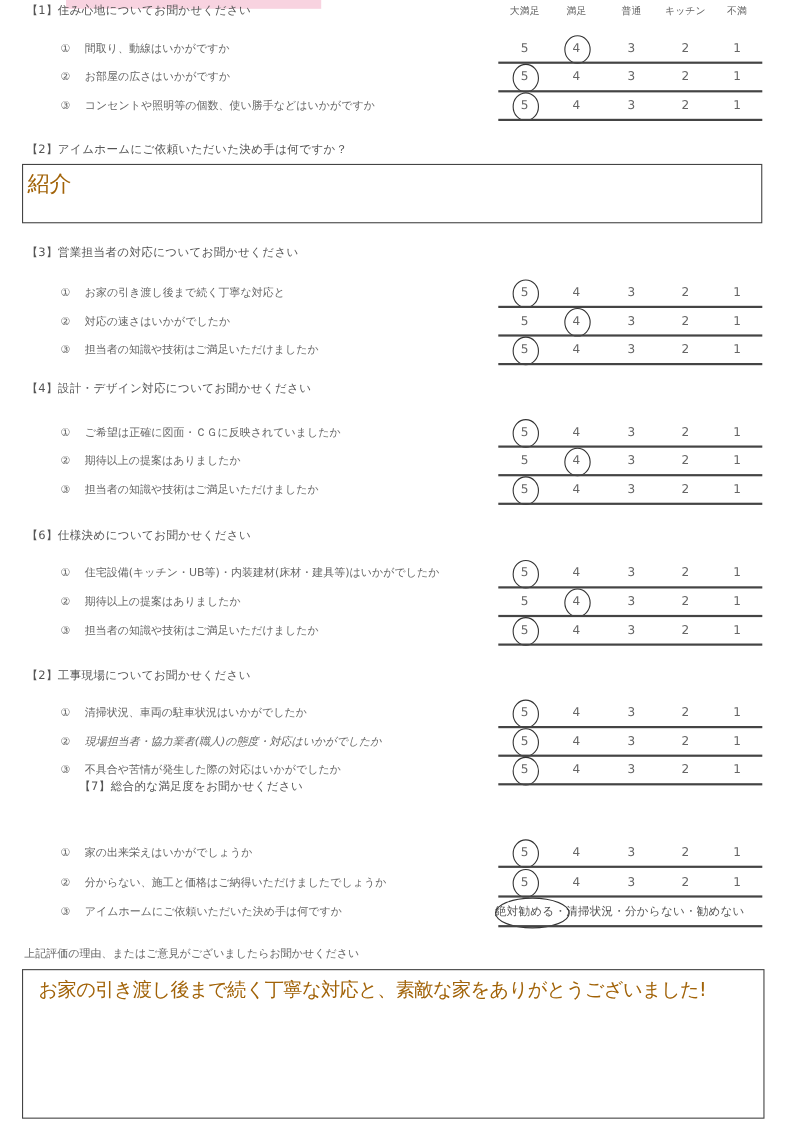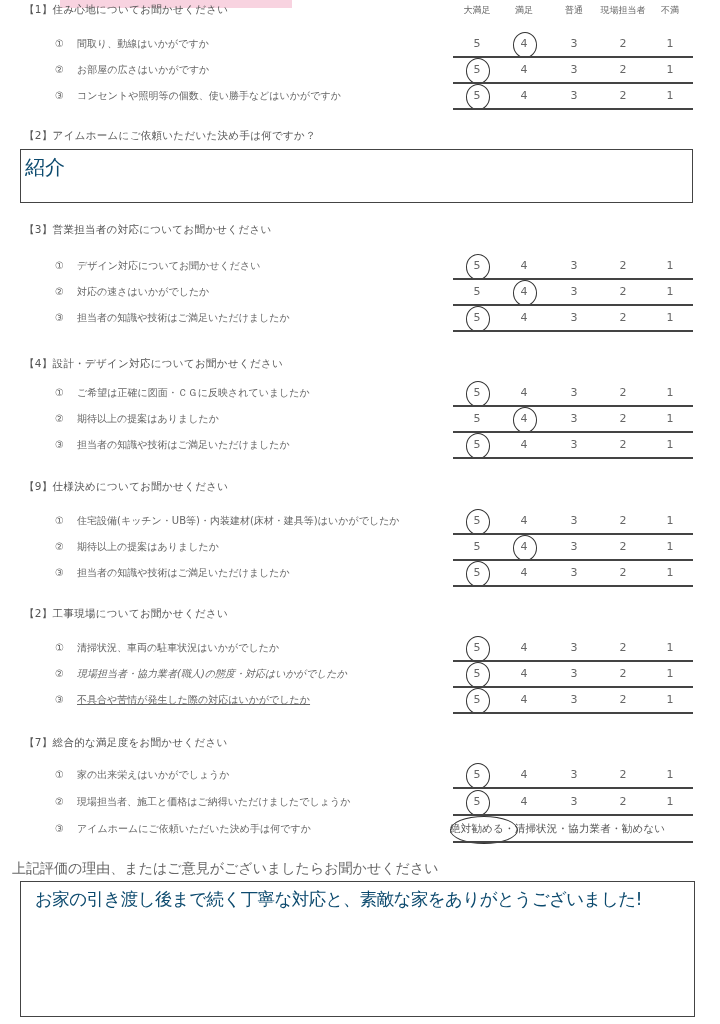--- a/index.html
+++ b/index.html
@@ -9,75 +9,75 @@
   }
   .pink-bar { position: absolute; left: 60px; top: 0; width: 232px; height: 8px; background: #f8d3e0; }
   .col-head { position: absolute; top: 4px; font-size: 9px; color: #666; text-align: center; width: 50px; }
   .section-title { position: absolute; left: 24px; font-size: 10.5px; color: #555; letter-spacing: 0.3px; white-space: nowrap; }
   .q { position: absolute; left: 55px; font-size: 10px; color: #666; white-space: nowrap; }
   .q .num { display: inline-block; width: 22px; }
   .row-line { position: absolute; left: 453px; width: 240px; height: 1.5px; background: #444; }
   .score { position: absolute; font-size: 11px; color: #666; width: 20px; text-align: center; }
   .circle { position: absolute; width: 22px; height: 24px; border: 1.3px solid #333; border-radius: 50%; }
   .box { position: absolute; border: 1.5px solid #444; background: #fff; }
-  .hand { position: absolute; font-family: "DejaVu Sans", sans-serif; color: #0c4a6e; font-weight: normal; white-space: nowrap; }
+  .hand { position: absolute; font-family: "DejaVu Sans", sans-serif; color: #a16207; font-weight: normal; white-space: nowrap; }
   .rec-options { position: absolute; left: 450px; font-size: 10.5px; color: #555; white-space: nowrap; letter-spacing: 0.2px; }
   .oval { position: absolute; border: 1.3px solid #333; border-radius: 50%; }
-  .note-label { position: absolute; left: 12px; font-size: 14px; color: #666; white-space: nowrap; }
+  .note-label { position: absolute; left: 22px; font-size: 10px; color: #666; white-space: nowrap; }
 </style>
 </head>
 <body>
 
 <div class="pink-bar"></div>
 
 <div class="col-head" style="left:452px;">大満足</div>
 <div class="col-head" style="left:499px;">満足</div>
 <div class="col-head" style="left:549px;">普通</div>
-<div class="col-head" style="left:598px;">現場担当者</div>
+<div class="col-head" style="left:598px;">キッチン</div>
 <div class="col-head" style="left:645px;">不満</div>
 
 <div class="section-title" style="top:3px;">【1】住み心地についてお聞かせください</div>
 <div>
   <div class="q" style="top:37px;"><span class="num">①</span><span>間取り、動線はいかがですか</span></div>
   <div class="q" style="top:63px;"><span class="num">②</span><span>お部屋の広さはいかがですか</span></div>
   <div class="q" style="top:89px;"><span class="num">③</span><span>コンセントや照明等の個数、使い勝手などはいかがですか</span></div>
 </div>
 
 <div class="section-title" style="top:129px;text-align:right;">【2】アイムホームにご依頼いただいた決め手は何ですか？</div>
 <div class="box" style="left:20px; top:149px; width:671px; height:52px;">
   <div class="hand" style="left:4px; top:4px; font-size:20px;">紹介</div>
 </div>
 
 <div class="section-title" style="top:223px;">【3】営業担当者の対応についてお聞かせください</div>
-<div class="q" style="top:259px;"><span class="num">①</span><span>デザイン対応についてお聞かせください</span></div>
+<div class="q" style="top:259px;"><span class="num">①</span><span>お家の引き渡し後まで続く丁寧な対応と</span></div>
 <div class="q" style="top:285px;"><span class="num">②</span><span>対応の速さはいかがでしたか</span></div>
 <div class="q" style="top:311px;"><span class="num">③</span><span>担当者の知識や技術はご満足いただけましたか</span></div>
 
-<div class="section-title" style="top:357px;">【4】設計・デザイン対応についてお聞かせください</div>
+<div class="section-title" style="top:346px;">【4】設計・デザイン対応についてお聞かせください</div>
 <div class="q" style="top:386px;"><span class="num">①</span><span>ご希望は正確に図面・ＣＧに反映されていましたか</span></div>
 <div class="q" style="top:412px;"><span class="num">②</span><span>期待以上の提案はありましたか</span></div>
 <div class="q" style="top:438px;"><span class="num">③</span><span>担当者の知識や技術はご満足いただけましたか</span></div>
 
-<div class="section-title" style="top:480px;">【9】仕様決めについてお聞かせください</div>
+<div class="section-title" style="top:480px;">【6】仕様決めについてお聞かせください</div>
 <div class="q" style="top:514px;"><span class="num">①</span><span>住宅設備(キッチン・UB等)・内装建材(床材・建具等)はいかがでしたか</span></div>
 <div class="q" style="top:540px;"><span class="num">②</span><span>期待以上の提案はありましたか</span></div>
 <div class="q" style="top:566px;"><span class="num">③</span><span>担当者の知識や技術はご満足いただけましたか</span></div>
 
 <div class="section-title" style="top:607px;">【2】工事現場についてお聞かせください</div>
 <div class="q" style="top:641px;font-family:Liberation Serif, serif;"><span class="num">①</span><span>清掃状況、車両の駐車状況はいかがでしたか</span></div>
 <div class="q" style="top:667px;font-style:italic;"><span class="num">②</span><span>現場担当者・協力業者(職人)の態度・対応はいかがでしたか</span></div>
-<div class="q" style="top:693px;text-decoration:underline;"><span class="num">③</span><span>不具合や苦情が発生した際の対応はいかがでしたか</span></div>
-
-<div class="section-title" style="top:736px;">【7】総合的な満足度をお聞かせください</div>
+<div class="q" style="top:693px;"><span class="num">③</span><span>不具合や苦情が発生した際の対応はいかがでしたか</span></div>
+
+<div class="section-title" style="top:708px;margin-left:48px;">【7】総合的な満足度をお聞かせください</div>
 <div class="q" style="top:768px;"><span class="num">①</span><span>家の出来栄えはいかがでしょうか</span></div>
-<div class="q" style="top:795px;"><span class="num">②</span><span>現場担当者、施工と価格はご納得いただけましたでしょうか</span></div>
+<div class="q" style="top:795px;"><span class="num">②</span><span>分からない、施工と価格はご納得いただけましたでしょうか</span></div>
 <div class="q" style="top:822px;"><span class="num">③</span><span>アイムホームにご依頼いただいた決め手は何ですか</span></div>
 
 <div class="rec-options" style="top:822px;">
-  <span>絶対勧める</span><span>・</span><span>清掃状況</span><span>・</span><span>協力業者</span><span>・</span><span>勧めない</span>
+  <span>絶対勧める</span><span>・</span><span>清掃状況</span><span>・</span><span>分からない</span><span>・</span><span>勧めない</span>
 </div>
 <div class="oval" style="left:450px; top:816px; width:66px; height:26px;"></div>
 
 <div class="note-label" style="top:860px;">上記評価の理由、またはご意見がございましたらお聞かせください</div>
 <div class="box" style="left:20px; top:881px; width:673px; height:134px;">
   <div class="hand" style="left:14px; top:5px; font-size:17.5px; letter-spacing:-0.6px;">お家の引き渡し後まで続く丁寧な対応と、素敵な家をありがとうございました!</div>
 </div>
 
 <div id="score-grid">
     <div class="score" style="left: 467px; top: 37px;">5</div>

